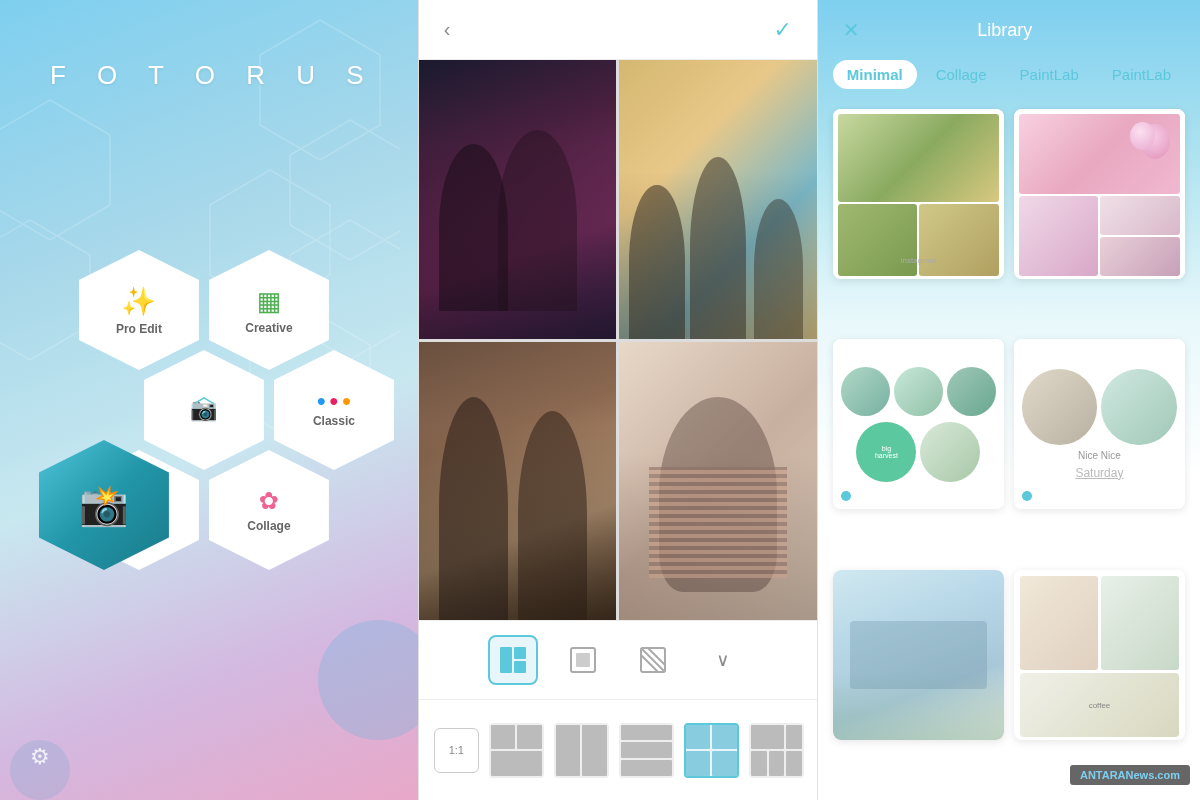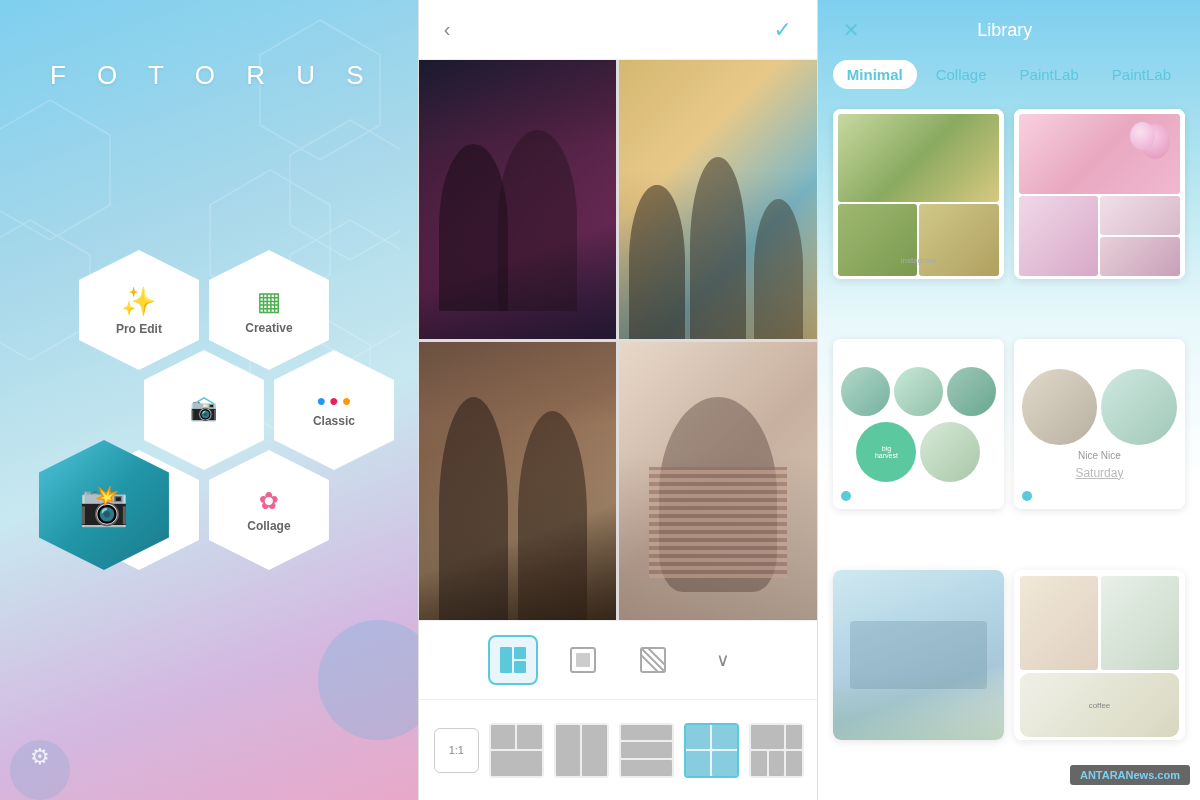--- a/index.html
+++ b/index.html
@@ -653,21 +653,21 @@
         <div style="position:absolute;top:30%;left:10%;width:80%;height:40%;background:rgba(100,140,160,0.3);border-radius:4px;"></div>
       </div>
     </div>
 
     <div class="lib-card">
       <div style="width:100%;height:100%;padding:6px;background:white;display:grid;grid-template-rows:60% 40%;gap:3px;">
         <div style="display:grid;grid-template-columns:1fr 1fr;gap:3px;">
           <div style="background:linear-gradient(135deg,#f0e8d8,#e0d0c0);border-radius:3px;"></div>
           <div style="background:linear-gradient(135deg,#e8f0e8,#c8d8c8);border-radius:3px;"></div>
         </div>
-        <div style="background:linear-gradient(135deg,#f0f0e8,#d8d8c0);border-radius:9px;display:flex;align-items:center;justify-content:center;text-align:right;">
+        <div style="background:linear-gradient(135deg,#f0f0e8,#d8d8c0);border-radius:4px;display:flex;align-items:center;justify-content:center;text-align:right;">
           <span style="font-size:8px;color:#888;">coffee</span>
         </div>
       </div>
     </div>
 
   </div>
 
   <div class="watermark">
     <span>ANTARA</span><span style="color:#7ecfef;">News</span><span>.com</span>
   </div>

